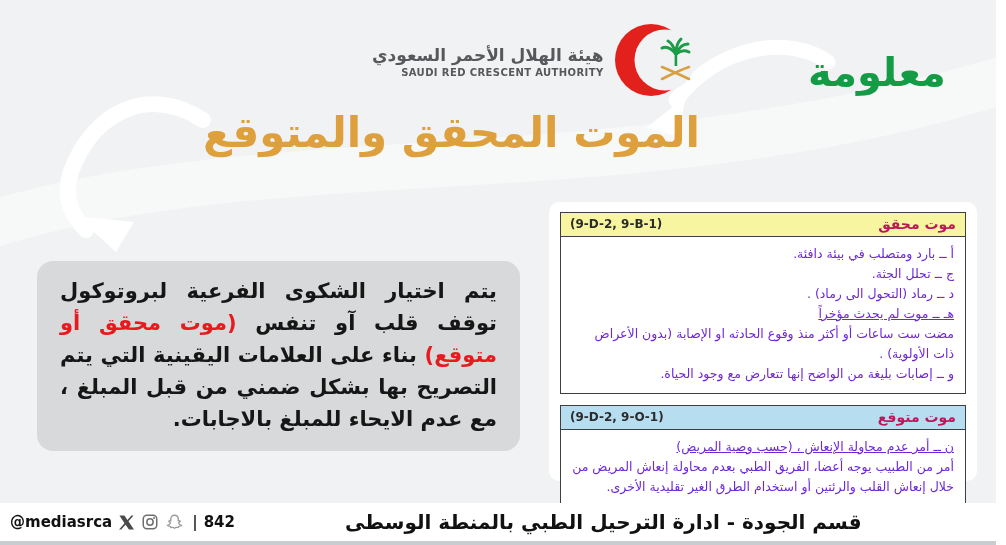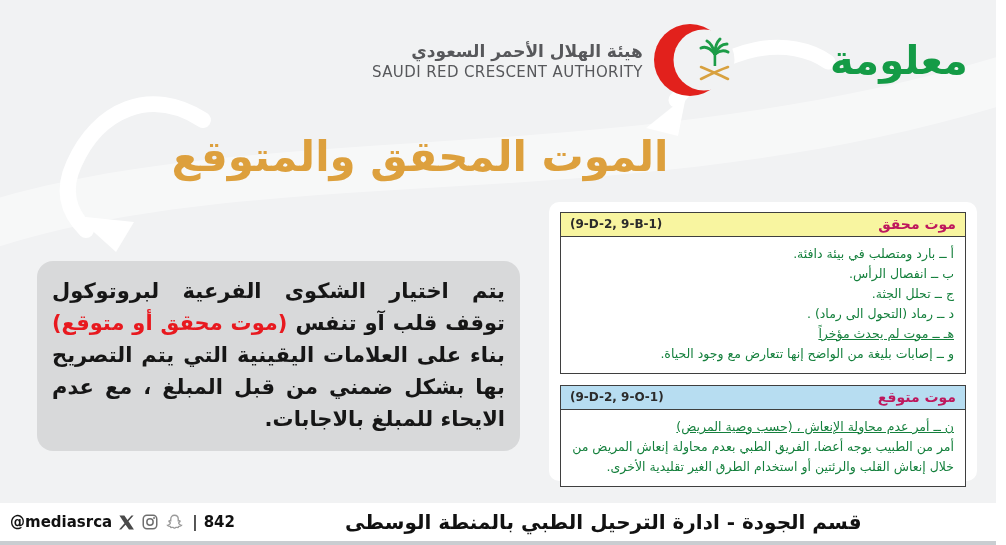--- a/index.html
+++ b/index.html
@@ -7,47 +7,47 @@
   .page {
     position:relative; width:996px; height:545px;
     background:#f1f2f3; overflow:hidden;
   }
   .bg-decor { position:absolute; top:0; left:0; width:1006px; height:545px; pointer-events:none; }
 
   
   .logo { position:absolute; top:22px; left:372px; display:flex; align-items:center; gap:10px; }
   .logo-text { text-align:right; direction:rtl; color:#57585b; }
   .logo-ar { font-size:17px; font-weight:bold; letter-spacing:0; }
-  .logo-en { font-size:15px; font-weight:400; letter-spacing:0.4px; margin-top:2px; direction:ltr; }
+  .logo-en { font-size:10px; font-weight:700; letter-spacing:0.4px; margin-top:2px; direction:ltr; }
 
   
-  .week { position:absolute; top:34px; right:6px; width:182px; text-align:center;
+  .week { position:absolute; top:46px; right:6px; width:182px; text-align:left;
           font-size:40px; font-weight:bold; color:#149b46; line-height:1.32; direction:rtl; }
 
   
-  .title { position:absolute; top:132px; left:140px; width:560px; text-align:center;
+  .title { position:absolute; top:108px; left:140px; width:560px; text-align:right;
            font-size:42px; font-weight:bold; color:#dda03d; direction:rtl; }
 
   
   .summary { position:absolute; top:261px; left:37px; width:483px; min-height:170px;
-             background:#d8d9da; border-radius:16px; padding:15px 15px;
+             background:#d8d9da; border-radius:16px; padding:15px 23px;
              font-size:21px; font-weight:bold; color:#161616; line-height:1.52;
              direction:rtl; text-align:justify; }
   .summary .red { color:#e8191f; }
 
   
   .panel { position:absolute; top:202px; left:549px; width:428px; height:279px;
            background:#ffffff; border-radius:10px; padding:10px 11px; }
   .pbox { border:1.6px solid #3f3f3f; background:#ffffff; margin-bottom:11px; }
   .pbox-h { display:flex; justify-content:space-between; align-items:center;
             direction:rtl; border-bottom:1.6px solid #3f3f3f; padding:3px 9px 4px; }
   .ptitle { font-size:14px; font-weight:bold; color:#be185d; }
   .code { font-size:12px; font-weight:bold; color:#2b2b2b; direction:ltr; }
   .pbody { direction:rtl; text-align:right; padding:7px 11px 9px;
-           font-size:12.5px; color:#15803d; line-height:1.6; }
+           font-size:12.5px; color:#6d28d9; line-height:1.6; }
   .pbody .u { text-decoration:underline; }
 
   
   .footer { position:absolute; bottom:0; left:0; width:1006px; height:42px;
             background:#ffffff; border-bottom:4px solid #c9cdd1;
             display:flex; align-items:center; }
   .social { display:flex; align-items:center; gap:6px; margin-left:10px;
             font-size:15px; font-weight:bold; color:#111; }
   .social svg { display:block; }
   .sep { color:#333; margin-left:2px; }
@@ -113,24 +113,24 @@
 
   <div class="panel">
 
     <section class="pbox">
       <header class="pbox-h" style="background-color: rgb(248, 245, 160);">
         <span class="ptitle">موت محقق</span>
         <span class="code">(9-D-2, 9-B-1)</span>
       </header>
       <div class="pbody">
         <div class="line">أ ــ بارد ومتصلب في بيئة دافئة.</div>
-        <div class="line">ب ــ انفصال الرأس.</div>
         <div class="line">ج ــ تحلل الجثة.</div>
         <div class="line">د ــ رماد (التحول الى رماد) .</div>
         <div class="line u">هـ ــ موت لم يحدث مؤخراً</div>
+        <div class="line">مضت ست ساعات أو أكثر منذ وقوع الحادثه او الإصابة (بدون الأعراض ذات الأولوية) .</div>
         <div class="line">و ــ إصابات بليغة من الواضح إنها تتعارض مع وجود الحياة.</div>
       </div>
     </section>
 
     <section class="pbox">
       <header class="pbox-h" style="background-color: rgb(183, 221, 241);">
         <span class="ptitle">موت متوقع</span>
         <span class="code">(9-D-2, 9-O-1)</span>
       </header>
       <div class="pbody">

